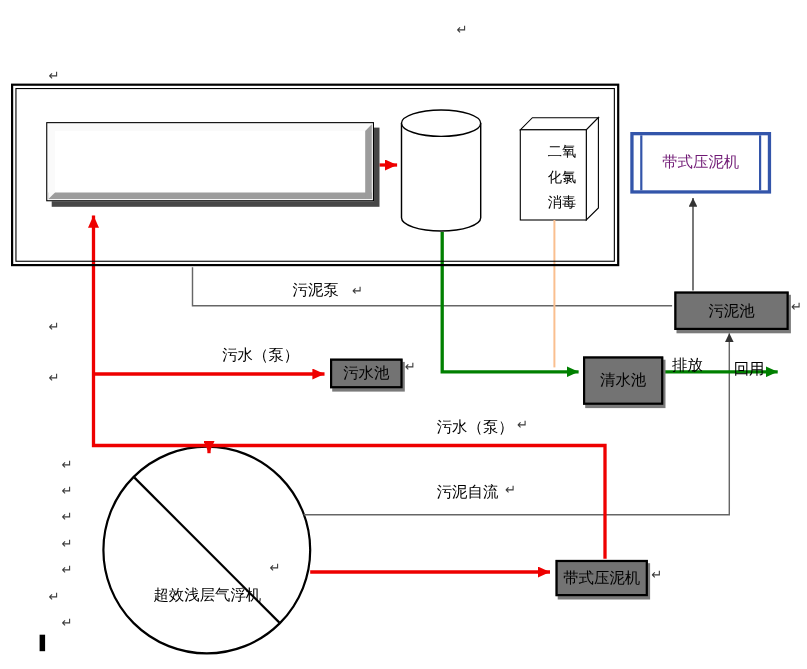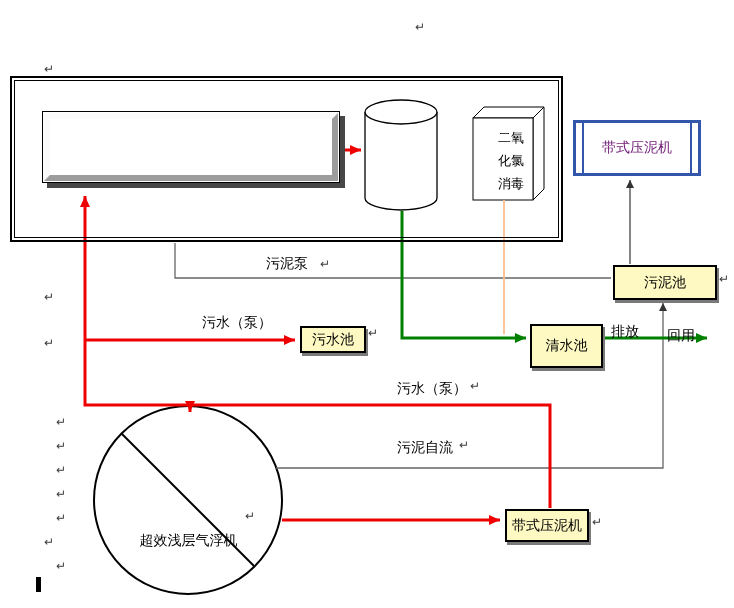--- a/index.html
+++ b/index.html
@@ -22,21 +22,21 @@
   .clar-frame { position:absolute; inset:1px; border:6px solid; border-color:#fafafa #9c9c9c #9c9c9c #fafafa; }
   .clar-core { position:absolute; inset:8px; border:2px solid #000; background:#fff;
     display:flex; align-items:center; justify-content:center; font-size:15px; }
 
   .belt { border:3px solid #3355AA; display:flex; align-items:center; justify-content:center;
     color:#701a75; font-size:14px; }
   .belt::before, .belt::after { content:""; position:absolute; top:0; bottom:0; width:0;
     border-left:2px solid #3355AA; }
   .belt::before { left:6px; } .belt::after { right:6px; }
 
-  .pool { border:2px solid #000; background:#fef9c3; box-shadow:2px 3px 0 #7a7a7a;
+  .pool { border:2px solid #000; background:#737373; box-shadow:2px 3px 0 #7a7a7a;
     display:flex; align-items:center; justify-content:center; font-size:14px; }
 
   .shape-text { text-align:center; }
   .shape-text span { display:block; }
   .cyl-text { font-size:14px; line-height:1.5; }
   .cube-text { font-size:13px; line-height:1.75; }
 
   .lbl { font-size:14px; white-space:nowrap; }
 
   .pm { font-size:12px; color:#3d3d3d; line-height:1; }

